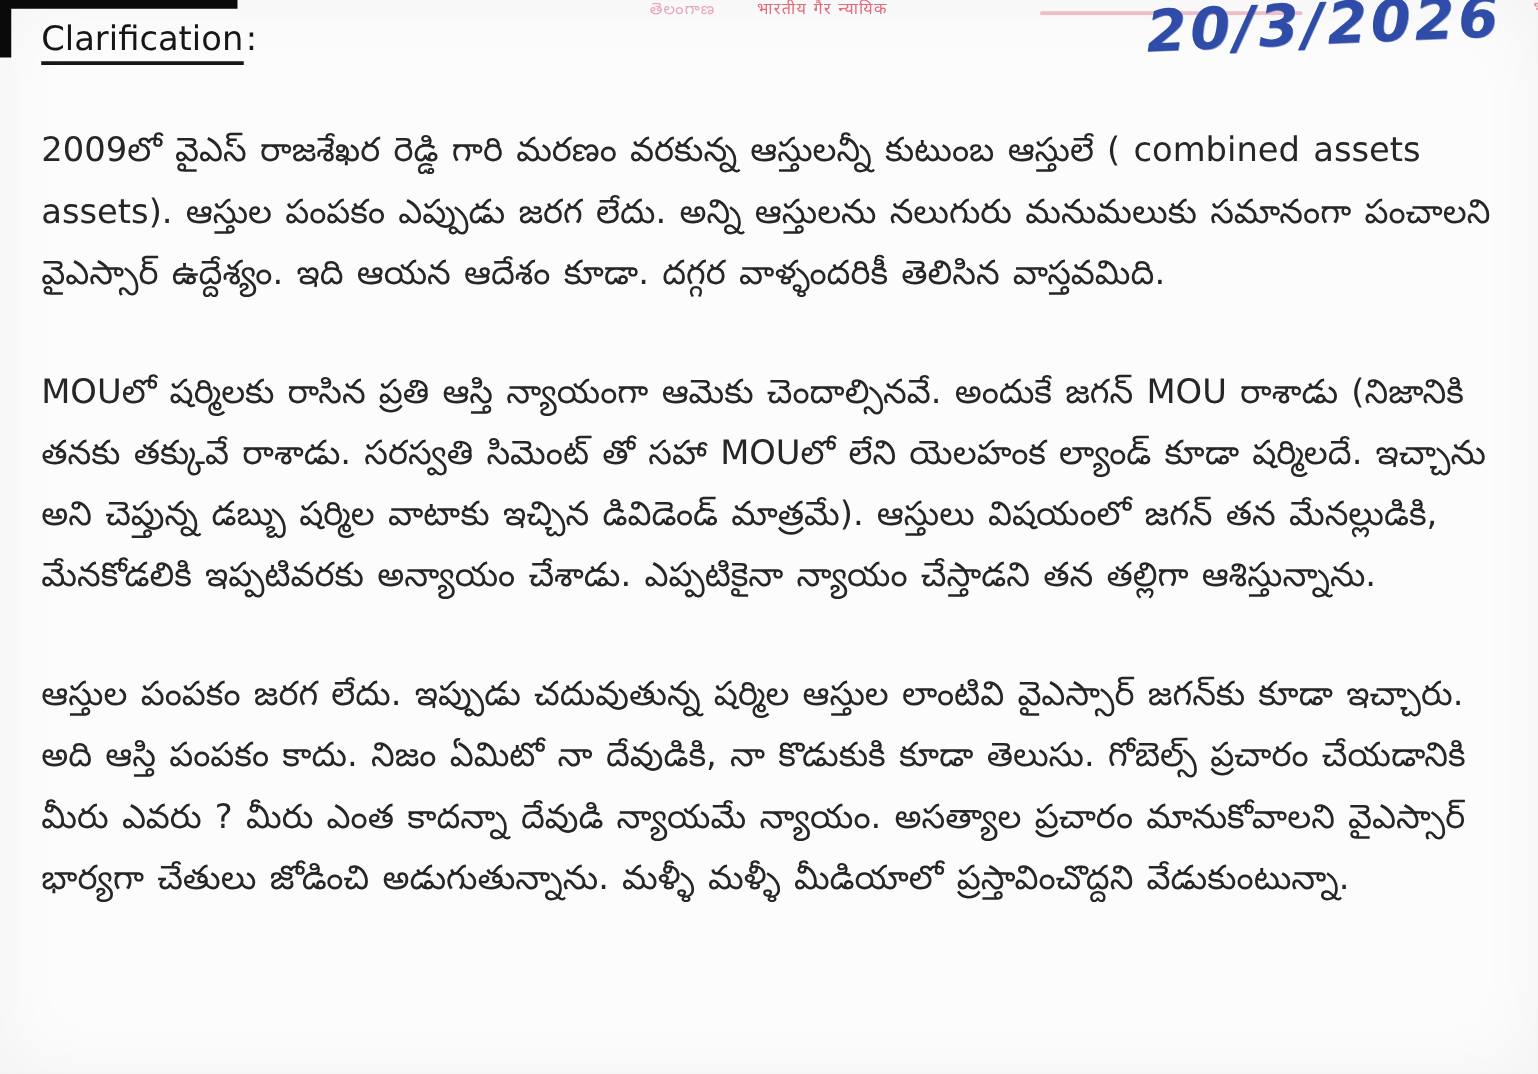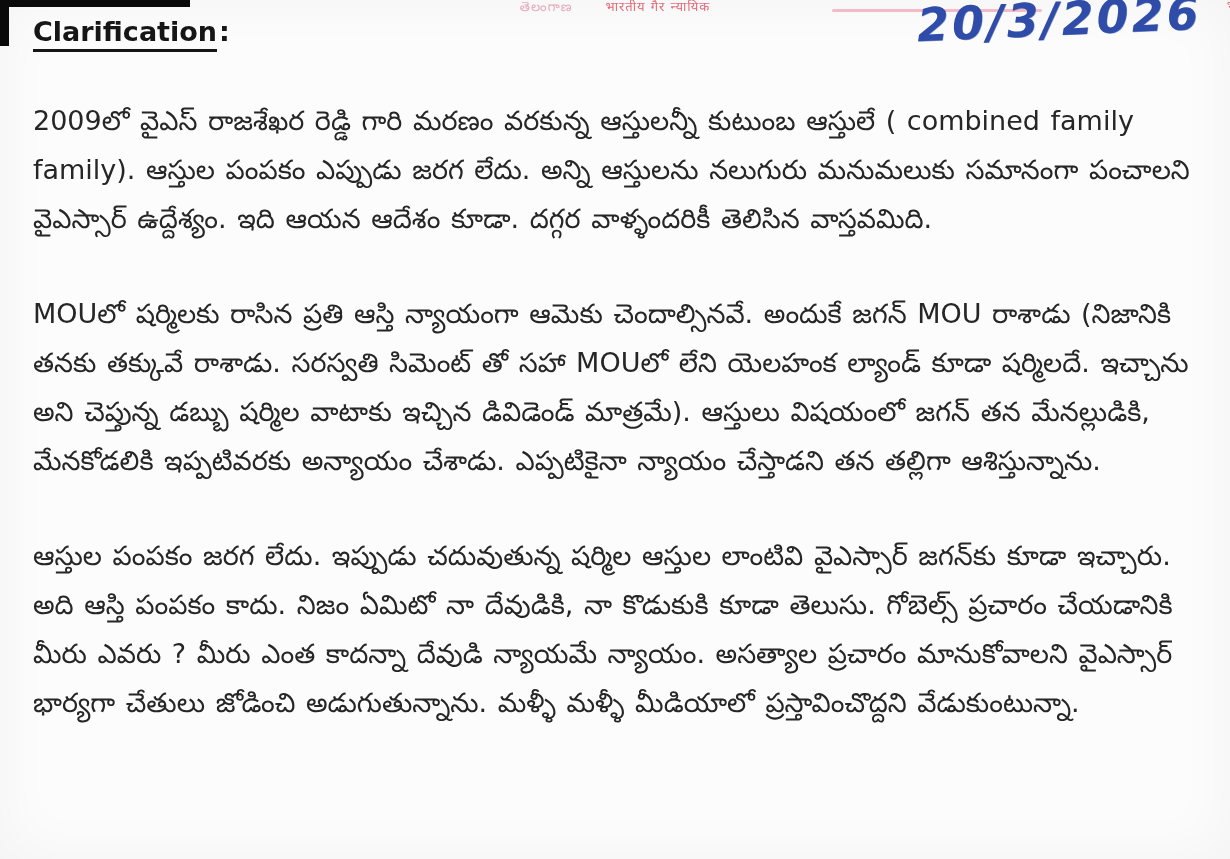--- a/index.html
+++ b/index.html
@@ -73,21 +73,21 @@
     letter-spacing: 3px;
     transform: rotate(-2.5deg);
     text-shadow: 0.5px 0.5px 0 rgba(47,77,168,0.55);
     white-space: nowrap;
   }
   .title-row {
     position: absolute;
     top: 16px; left: 33px;
     color: #161616;
     font-size: 27px;
-    font-weight: bold;
+    font-weight: normal;
   }
   .title-text {
     border-bottom: 3px solid #161616;
     padding-bottom: 2px;
   }
   .title-colon { padding-left: 2px; }
   .body-text {
     position: absolute;
     top: 96px; left: 33px;
     width: 1168px;
@@ -115,18 +115,18 @@
 
   <div class="pink-line"></div>
 
   <div class="handwritten-date">20/3/2026</div>
 
   <div class="title-row">
     <span class="title-text">Clarification</span><span class="title-colon">:</span>
   </div>
 
   <div class="body-text">
-    <p class="para">2009లో వైఎస్ రాజశేఖర రెడ్డి గారి మరణం వరకున్న ఆస్తులన్నీ కుటుంబ ఆస్తులే ( combined family family). ఆస్తుల పంపకం ఎప్పుడు జరగ లేదు. అన్ని ఆస్తులను నలుగురు మనుమలుకు సమానంగా పంచాలని వైఎస్సార్ ఉద్దేశ్యం. ఇది ఆయన ఆదేశం కూడా. దగ్గర వాళ్ళందరికీ తెలిసిన వాస్తవమిది.</p>
+    <p class="para">2009లో వైఎస్ రాజశేఖర రెడ్డి గారి మరణం వరకున్న ఆస్తులన్నీ కుటుంబ ఆస్తులే ( combined assets assets). ఆస్తుల పంపకం ఎప్పుడు జరగ లేదు. అన్ని ఆస్తులను నలుగురు మనుమలుకు సమానంగా పంచాలని వైఎస్సార్ ఉద్దేశ్యం. ఇది ఆయన ఆదేశం కూడా. దగ్గర వాళ్ళందరికీ తెలిసిన వాస్తవమిది.</p>
     <p class="para">MOUలో షర్మిలకు రాసిన ప్రతి ఆస్తి న్యాయంగా ఆమెకు చెందాల్సినవే. అందుకే జగన్ MOU  రాశాడు (నిజానికి తనకు తక్కువే రాశాడు. సరస్వతి సిమెంట్ తో సహా MOUలో లేని యెలహంక ల్యాండ్ కూడా షర్మిలదే. ఇచ్చాను అని చెప్తున్న డబ్బు షర్మిల వాటాకు ఇచ్చిన డివిడెండ్ మాత్రమే). ఆస్తులు విషయంలో జగన్ తన మేనల్లుడికి, మేనకోడలికి ఇప్పటివరకు అన్యాయం చేశాడు. ఎప్పటికైనా న్యాయం చేస్తాడని తన తల్లిగా ఆశిస్తున్నాను.</p>
     <p class="para">ఆస్తుల పంపకం జరగ లేదు. ఇప్పుడు చదువుతున్న షర్మిల ఆస్తుల లాంటివి  వైఎస్సార్ జగన్‌కు కూడా ఇచ్చారు. అది ఆస్తి పంపకం కాదు. నిజం ఏమిటో నా దేవుడికి, నా కొడుకుకి కూడా తెలుసు. గోబెల్స్ ప్రచారం చేయడానికి మీరు ఎవరు ? మీరు ఎంత కాదన్నా దేవుడి న్యాయమే న్యాయం. అసత్యాల ప్రచారం మానుకోవాలని వైఎస్సార్ భార్యగా చేతులు జోడించి అడుగుతున్నాను. మళ్ళీ మళ్ళీ మీడియాలో ప్రస్తావించొద్దని వేడుకుంటున్నా.</p>
   </div>
 
 </div>
 
 </body></html>

